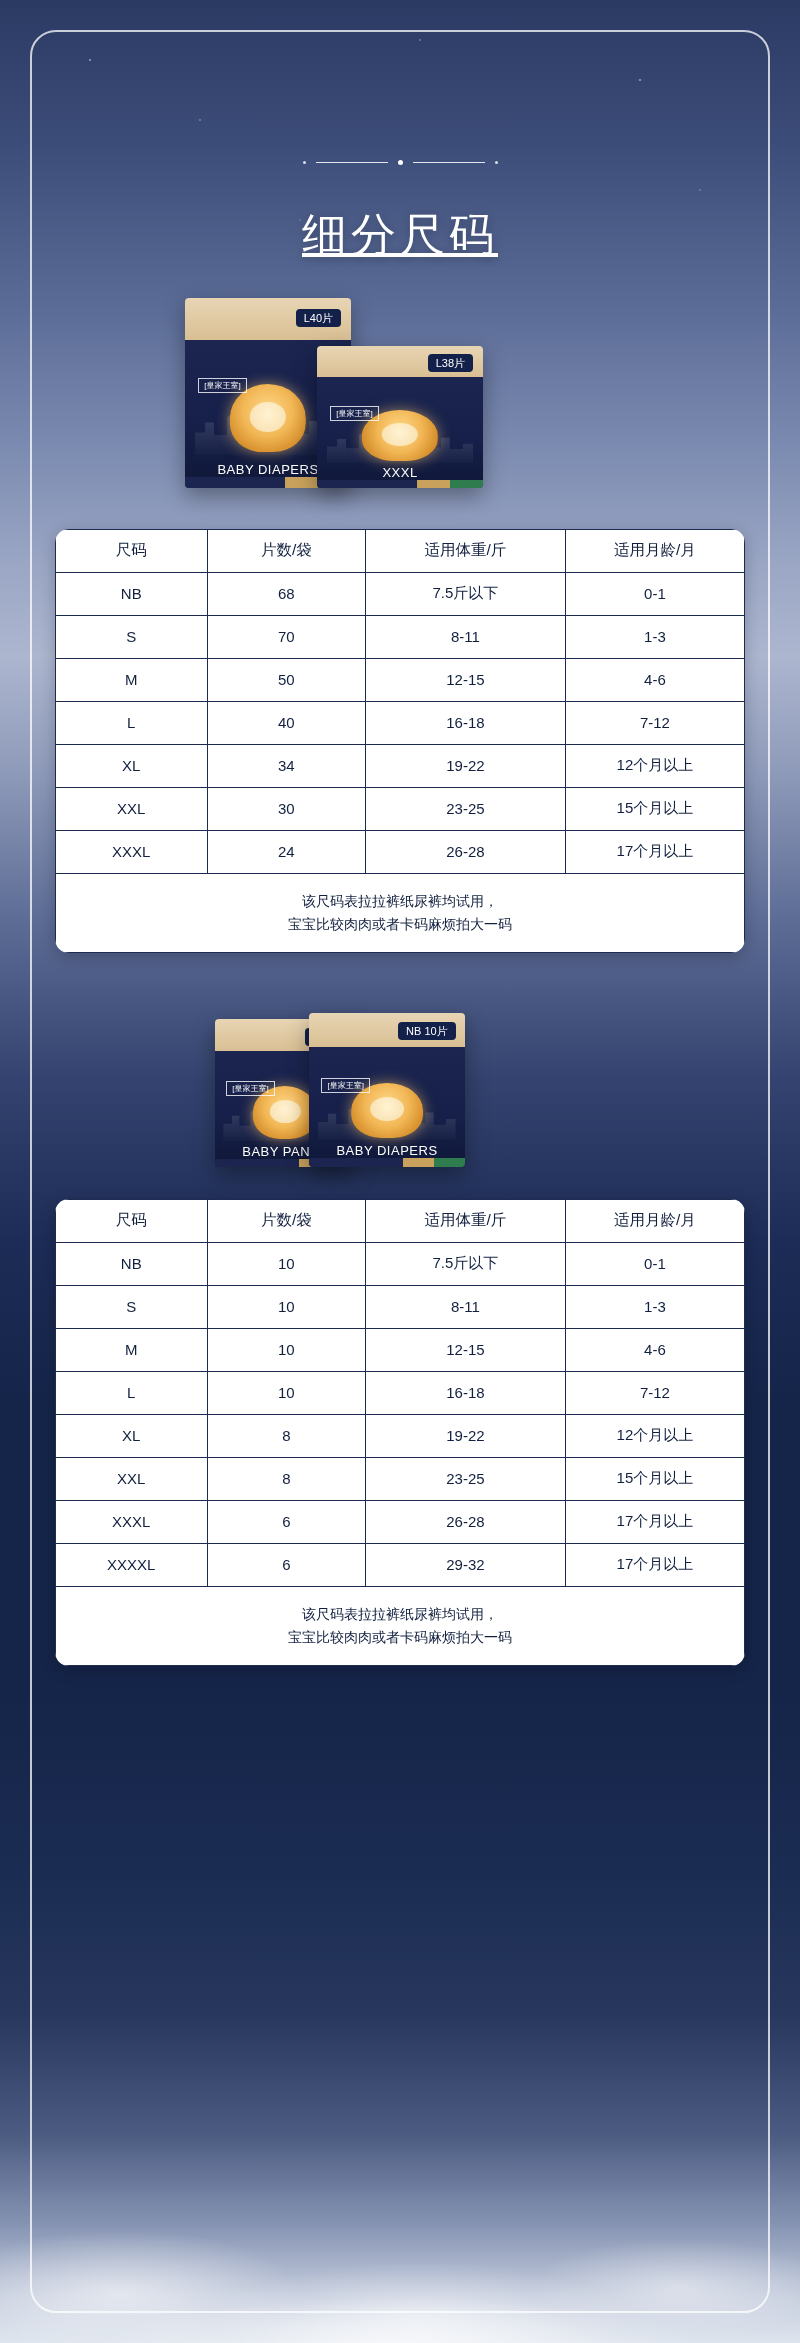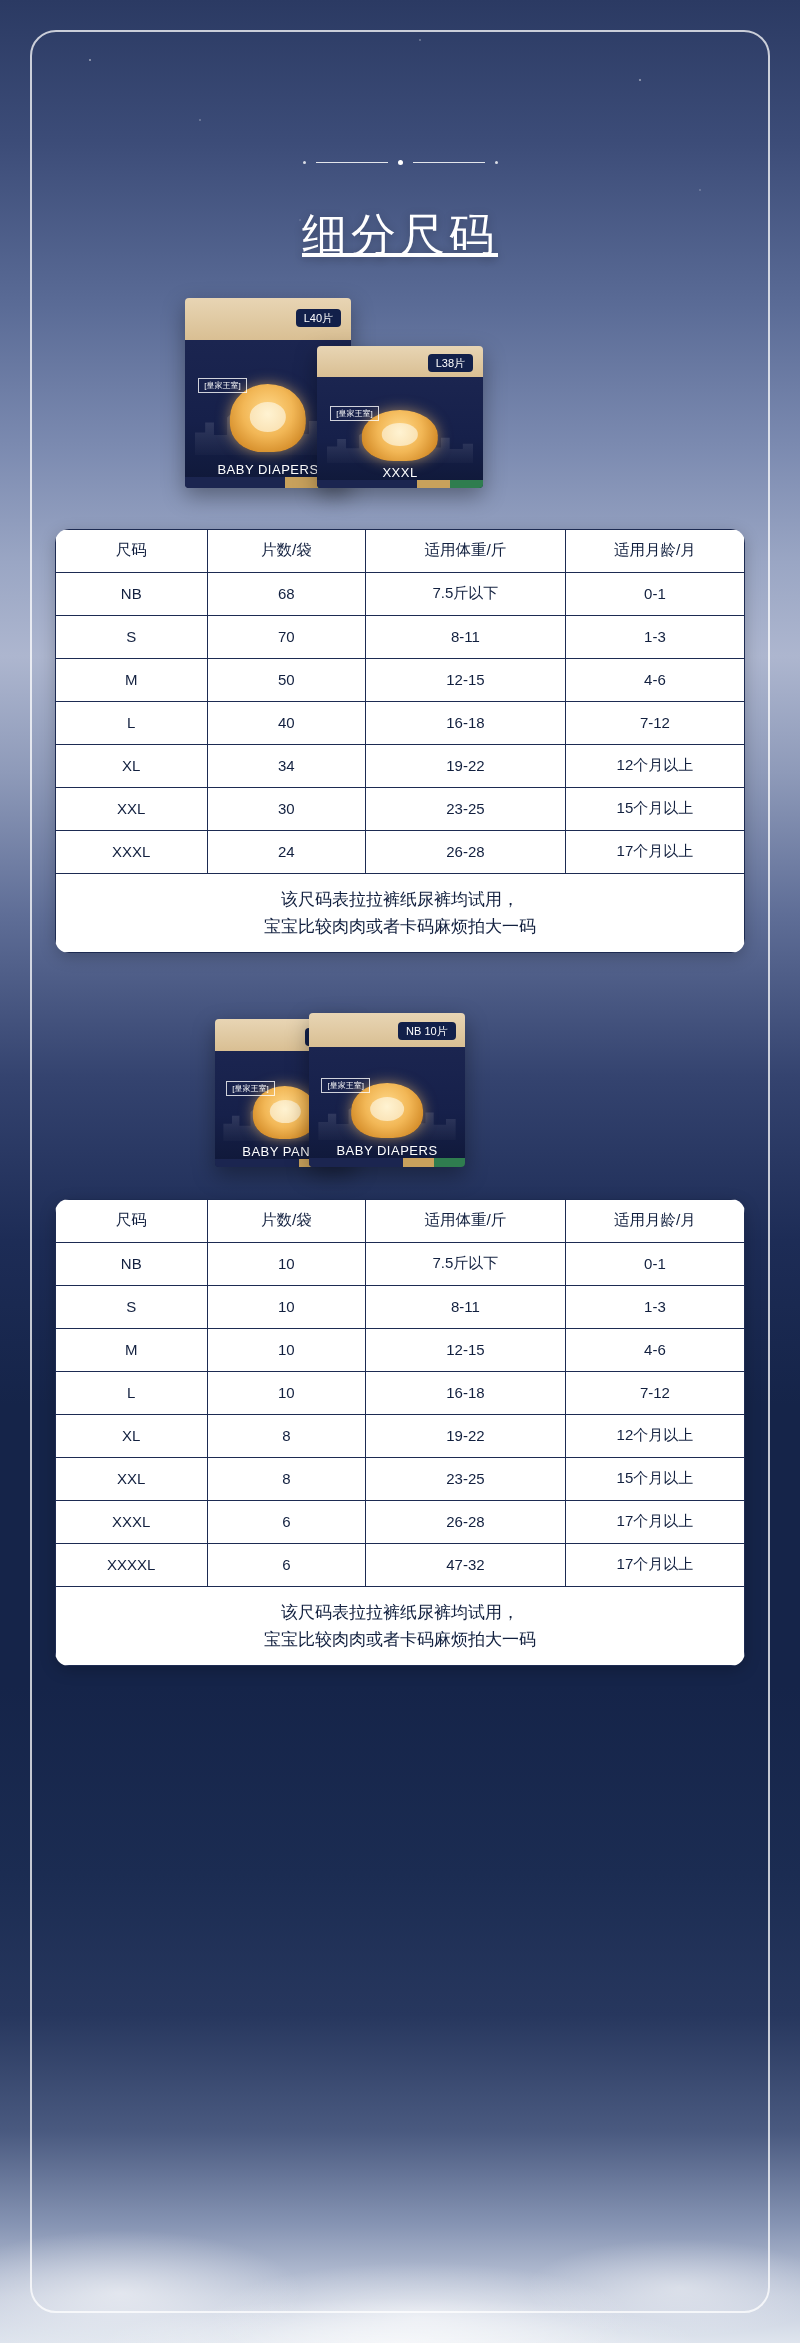--- a/index.html
+++ b/index.html
@@ -254,21 +254,21 @@
   }
   table.size-table th {
     font-weight: normal;
     font-size: 15.5px;
   }
   table.size-table col.c1 { width: 22%; }
   table.size-table col.c2 { width: 23%; }
   table.size-table col.c3 { width: 29%; }
   table.size-table col.c4 { width: 26%; }
   table.size-table td.note {
-    font-size: 17px;
+    font-size: 14px;
     line-height: 1.6;
     height: 66px;
     padding: 6px 8px;
   }
   .note-line { display: block; }
 
   .spacer-lg { height: 60px; }
 </style>
 </head>
 <body>
@@ -469,21 +469,21 @@
           </tr>
           <tr>
             <td>XXXL</td>
             <td>6</td>
             <td>26-28</td>
             <td>17个月以上</td>
           </tr>
           <tr>
             <td>XXXXL</td>
             <td>6</td>
-            <td>47-32</td>
+            <td>29-32</td>
             <td>17个月以上</td>
           </tr>
           <tr>
             <td class="note" colspan="4">
               <span class="note-line">该尺码表拉拉裤纸尿裤均试用，</span>
               <span class="note-line">宝宝比较肉肉或者卡码麻烦拍大一码</span>
             </td>
           </tr>
         </tbody>
       </table>

